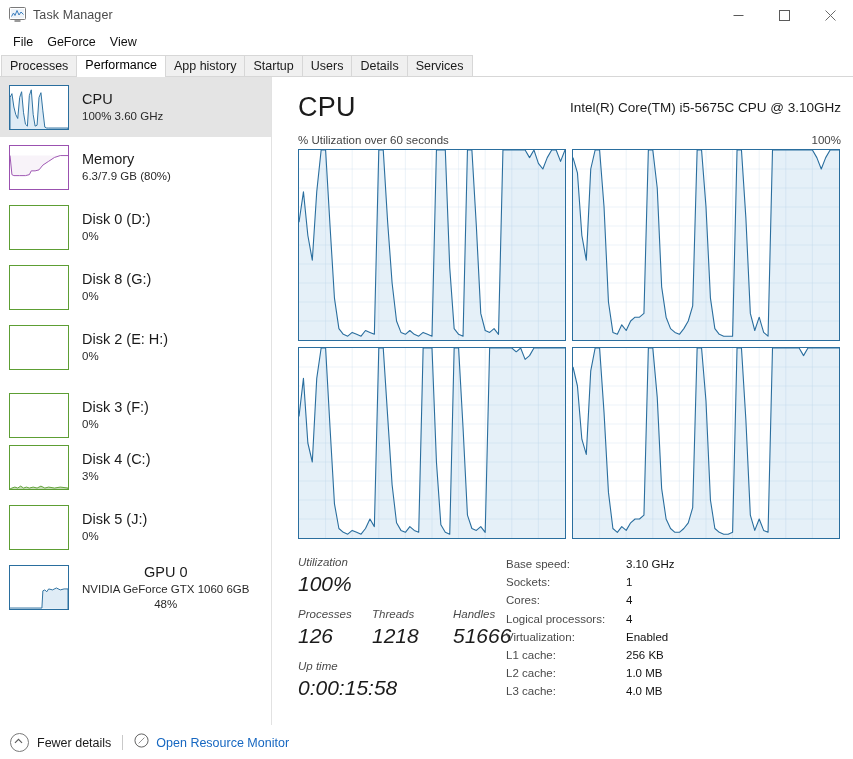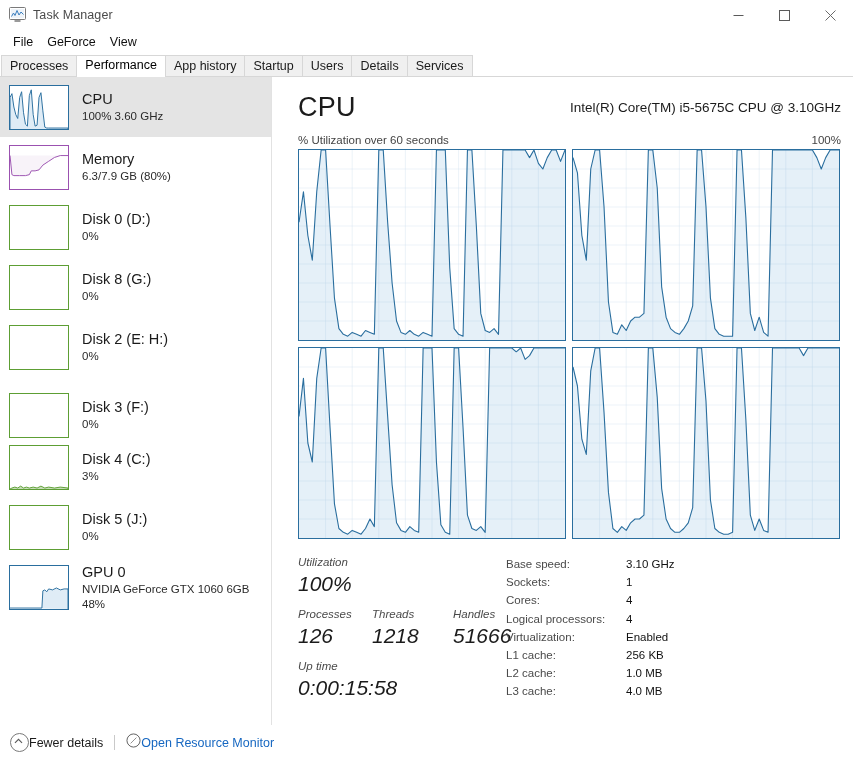--- a/index.html
+++ b/index.html
@@ -156,28 +156,28 @@
   .spec-v { font-size: 11.5px; color: #111; white-space: nowrap; }
 
   
   .footer {
     position: absolute; left: 0; top: 725px; width: 853px; height: 34px;
     background: #ffffff;
   }
   .footer-inner {
     position: absolute; left: 10px; top: 8px; display: flex; align-items: center;
   }
-  .fewer { display: flex; align-items: center; cursor: default; }
+  .fewer { display: flex; align-items: center; gap: 8px; cursor: default; }
   .chev-circle {
     width: 17px; height: 17px; border: 1px solid #7a7a7a; border-radius: 50%;
     position: relative; flex: 0 0 auto;
   }
   .fewer-label { font-size: 12.5px; color: #1b1b1b; white-space: nowrap; }
   .fdiv { width: 1px; height: 15px; background: #c9c9c9; margin: 0 11px; }
-  .resmon { display: flex; align-items: center; gap: 0; cursor: pointer; }
+  .resmon { display: flex; align-items: center; gap: 7px; cursor: pointer; }
   .resmon-label {
     font-size: 12.5px; color: #1667c1; white-space: nowrap;
   }
 </style>
 </head>
 <body>
 
 <div id="app">
 
   <div class="titlebar">
@@ -307,21 +307,21 @@
         </div>
         <div class="side-item" style="top: 420px;">
           <div class="thumb" style="border: 1px solid rgb(93, 158, 52);">
             <svg viewBox="0 0 60 45" preserveAspectRatio="none"></svg>
           </div>
           <div class="side-text">
             <div class="side-title">Disk 5 (J:)</div>
             <div class="side-sub">0%</div>
           </div>
         </div>
-        <div class="side-item" style="top: 480px;">
+        <div class="side-item" style="top: 480px; text-align: center;">
           <div class="thumb" style="border: 1px solid rgb(42, 110, 158);">
             <svg viewBox="0 0 60 45" preserveAspectRatio="none">
               <polygon points="0,44 33,44 34,26 36,25 38,27 40,24 44,25 48,23 52,25 56,24 60,24 60,45" fill="rgba(110,170,215,0.22)"></polygon>
               <polyline points="0,44 33,44 34,26 36,25 38,27 40,24 44,25 48,23 52,25 56,24 60,24 60,45" fill="none" stroke="#2a6e9e" stroke-width="1"></polyline>
             </svg>
           </div>
           <div class="side-text">
             <div class="side-title">GPU 0</div>
             <div class="side-sub">NVIDIA GeForce GTX 1060 6GB</div>
             <div class="side-sub2">48%</div>

